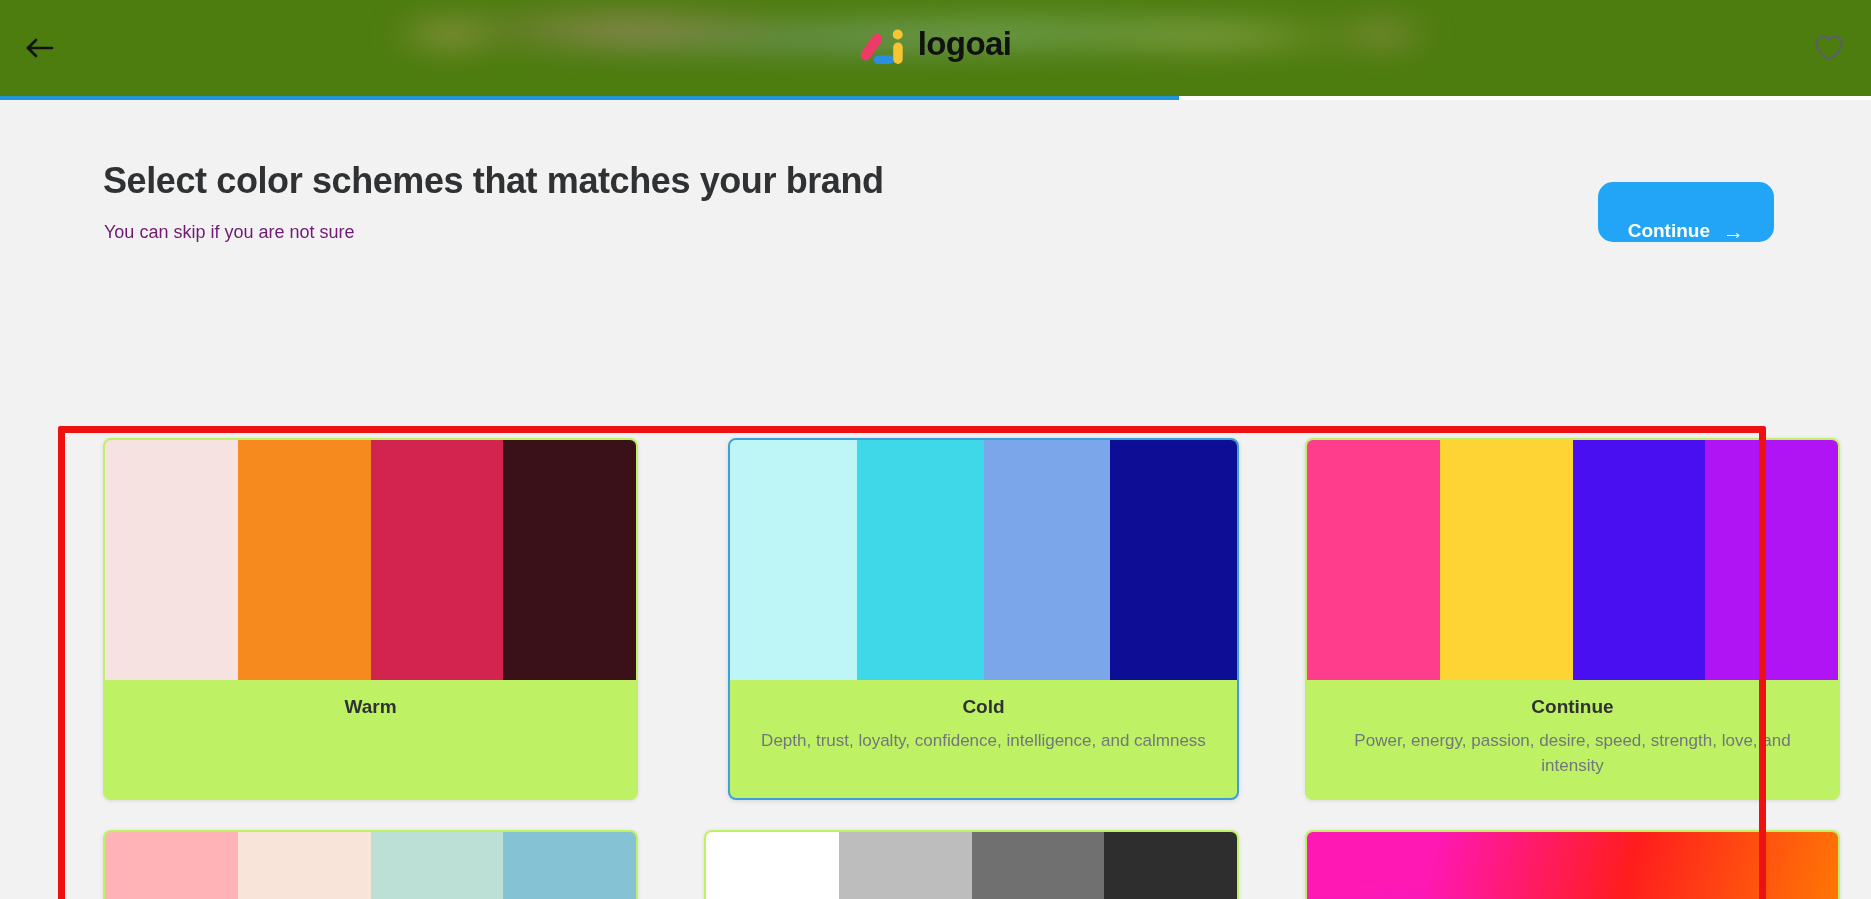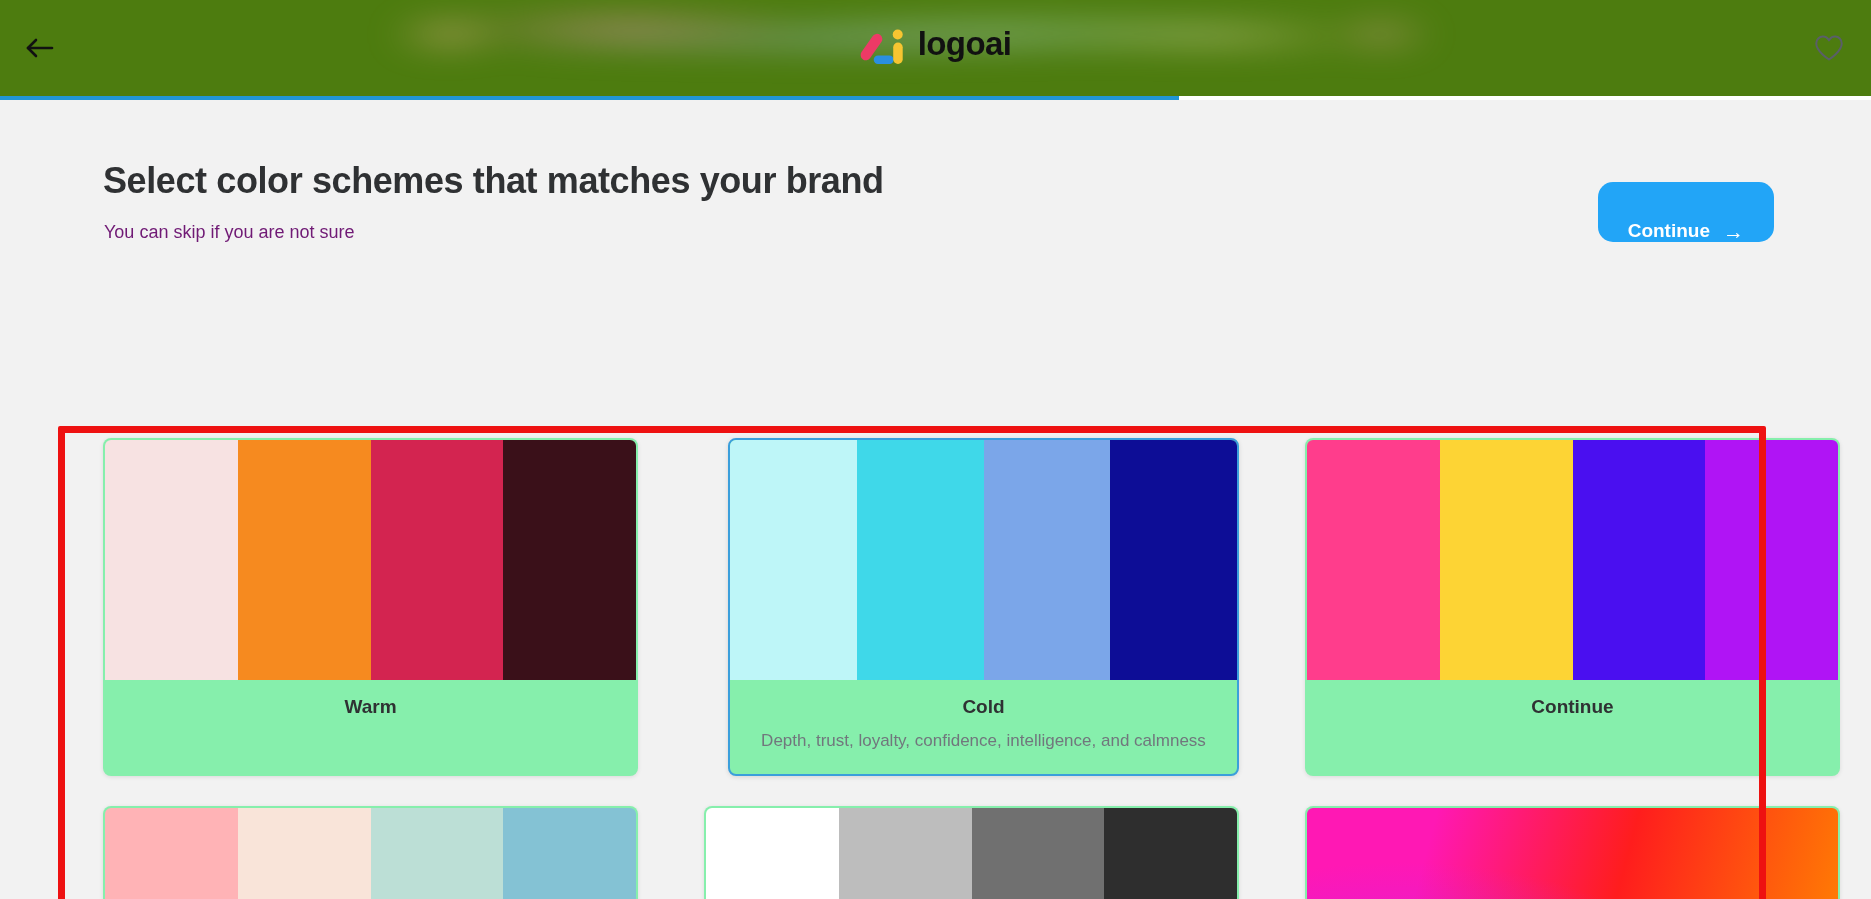--- a/index.html
+++ b/index.html
@@ -156,21 +156,21 @@
   .grid {
     position: absolute;
     left: 103px;
     top: 338px;
     width: 1667px;
     display: grid;
     grid-template-columns: repeat(3, 535px);
     gap: 30px 66px;
   }
   .scheme-card {
-    background: #86efac;
+    background: #bef264;
     border-radius: 8px;
     border: 2px solid transparent;
     box-shadow: 0 1px 4px rgba(0,0,0,.10);
     overflow: hidden;
     cursor: pointer;
   }
   .scheme-card.selected {
     border-color: #3b9fdb;
     box-shadow: 0 1px 5px rgba(0,0,0,.12);
     margin-left: 24px;
@@ -285,20 +285,21 @@
       </div>
       <div class="scheme-card">
         <div class="swatches">
           <div class="swatch" style="background: rgb(255, 61, 140);"></div>
           <div class="swatch" style="background: rgb(253, 212, 52);"></div>
           <div class="swatch" style="background: rgb(74, 15, 240);"></div>
           <div class="swatch" style="background: rgb(176, 20, 245);"></div>
         </div>
         <div class="card-body">
           <div class="card-title">Continue</div>
+          <div class="card-desc">Power, energy, passion, desire, speed, strength, love, and intensity</div>
         </div>
       </div>
       <div class="scheme-card">
         <div class="swatches">
           <div class="swatch" style="background: rgb(255, 179, 182);"></div>
           <div class="swatch" style="background: rgb(249, 228, 217);"></div>
           <div class="swatch" style="background: rgb(188, 223, 214);"></div>
           <div class="swatch" style="background: rgb(132, 194, 212);"></div>
         </div>
       </div>

